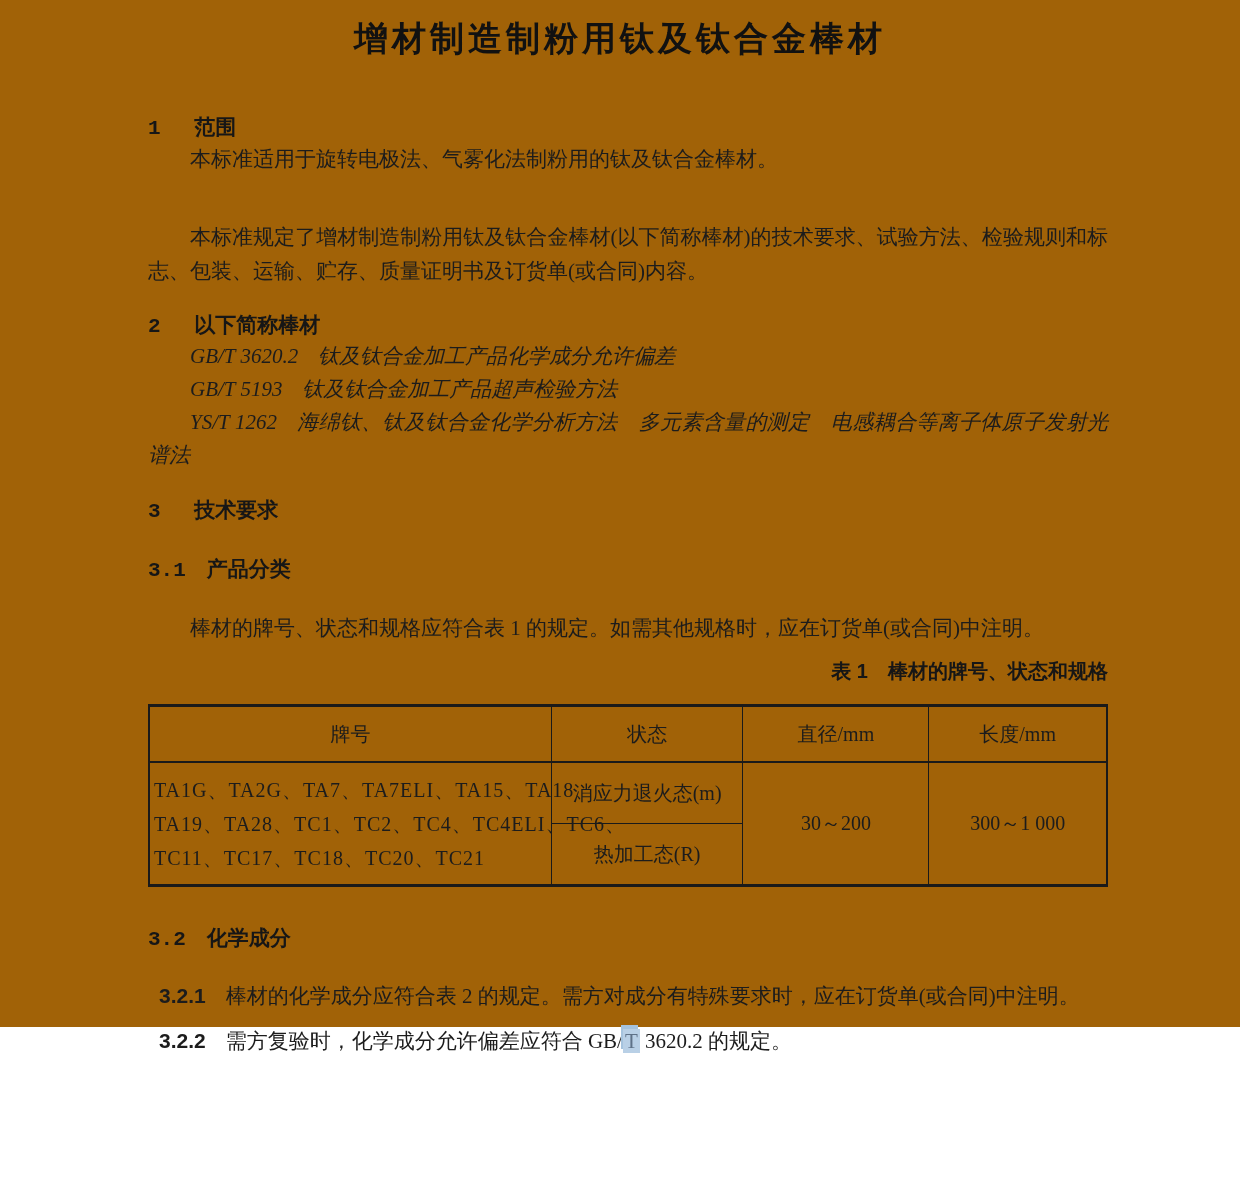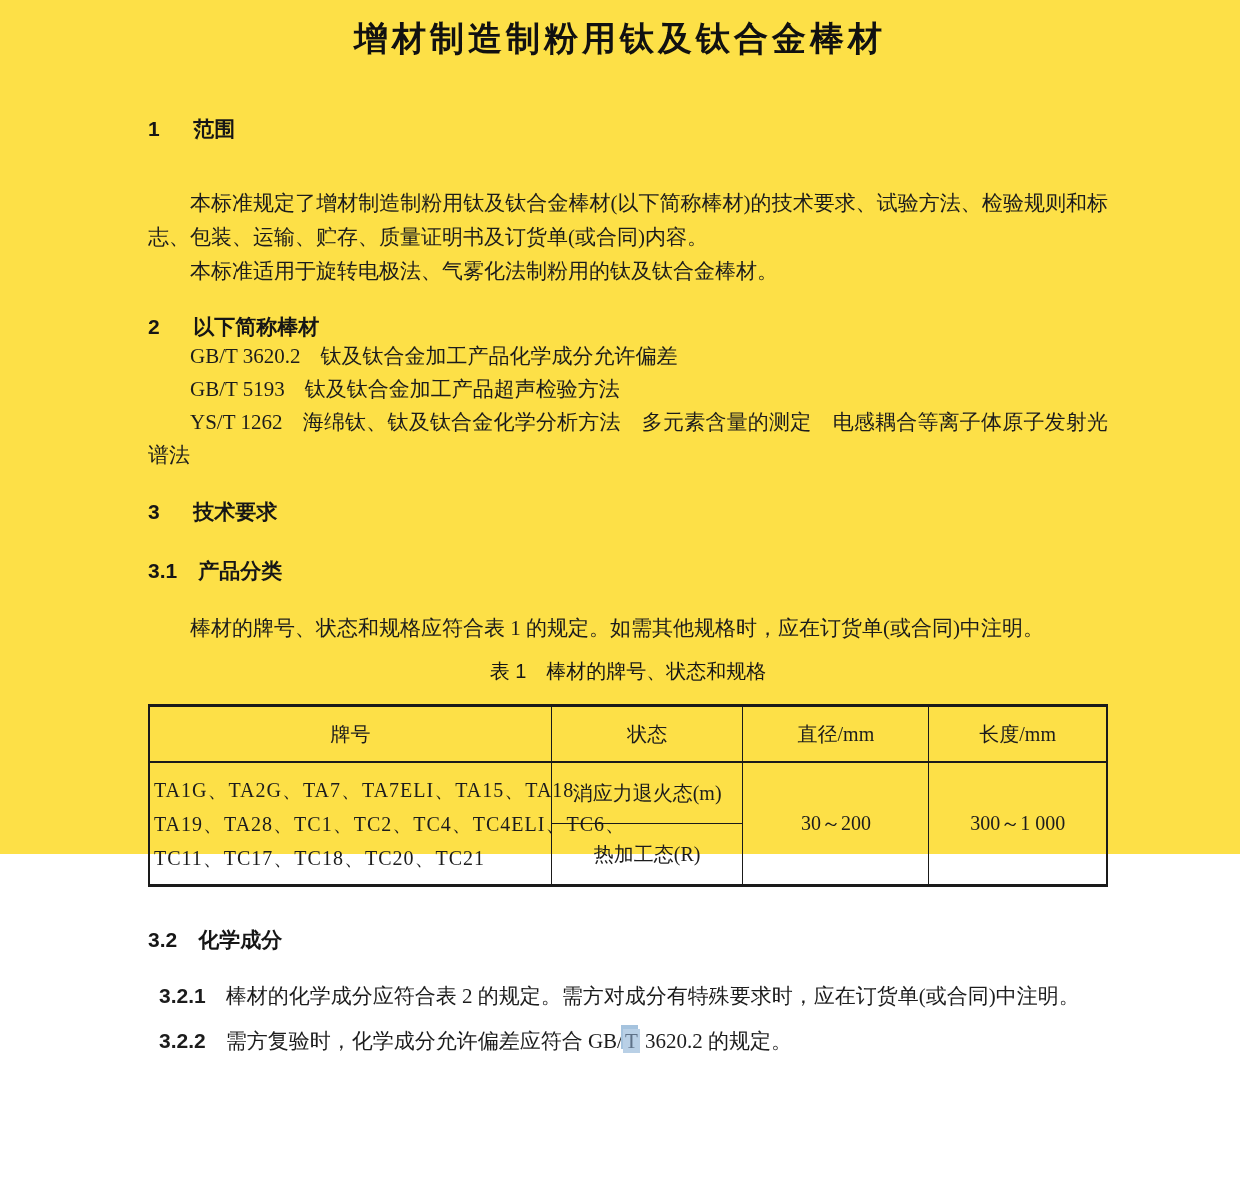--- a/index.html
+++ b/index.html
@@ -7,43 +7,43 @@
     width: 1240px;
     height: 1201px;
     background: #ffffff;
     overflow: hidden;
     color: #1c1c1c;
     font-family: "Liberation Serif", "DejaVu Serif", serif;
   }
   .page {
     position: relative;
     width: 1240px;
-    height: 854px;
-    background: #fde047;
+    height: 1027px;
+    background: #a16207;
   }
   .content {
     padding-left: 148px;
     padding-right: 132px;
   }
   
   .doc-title {
     margin: 0;
     padding-top: 16px;
     text-align: center;
     font-family: "Liberation Sans", "DejaVu Sans", sans-serif;
     font-weight: bold;
     font-size: 34px;
     line-height: 44px;
     letter-spacing: 4px;
     color: #111;
   }
   
   .sec-h {
     margin: 0;
-    font-family: Liberation Sans, sans-serif;
+    font-family: Liberation Mono, monospace;
     font-weight: bold;
     font-size: 21px;
     line-height: 26px;
     color: #161616;
   }
   .sec-h .num-top { display: inline-block; margin-right: 1.6em; }
   .sec-h .num-sub { display: inline-block; margin-right: 1.0em; }
   #h-scope   { margin-top: 56px; }
   #h-refs    { margin-top: 26px; }
   #h-tech    { margin-top: 27px; }
@@ -61,28 +61,29 @@
   #p-scope-1 { margin-top: 44px; }
   #p-refs-intro { margin-top: 41px; }
   #p-class-body { margin-top: 27px; }
   
   .ref {
     margin: 0;
     font-size: 21px;
     line-height: 33px;
     text-indent: 2em;
     text-align: justify;
+    font-style: italic;
   }
   .ref .ref-title { margin-left: 0.95em; }
   
   .tbl-caption {
     margin: 13px 0 0 0;
-    text-align: center;
+    text-align: right;
     font-family: "Liberation Sans", "DejaVu Sans", sans-serif;
-    font-weight: normal;
+    font-weight: bold;
     font-size: 20px;
     line-height: 26px;
     color: #161616;
   }
   
   table.spec {
     margin-top: 20px;
     width: 100%;
     border-collapse: collapse;
     table-layout: fixed;
@@ -138,22 +139,22 @@
 </head>
 <body>
 
 <div class="page">
   <h1 class="doc-title">增材制造制粉用钛及钛合金棒材</h1>
 
   <div class="content">
 
     <h2 class="sec-h" id="h-scope"><span class="num-top">1</span><span>范围</span></h2>
 
+    <p class="para" id="p-scope-2">本标准适用于旋转电极法、气雾化法制粉用的钛及钛合金棒材。</p>
     <p class="para" id="p-scope-1">本标准规定了增材制造制粉用钛及钛合金棒材(以下简称棒材)的技术要求、试验方法、检验规则和标志、包装、运输、贮存、质量证明书及订货单(或合同)内容。</p>
-    <p class="para" id="p-scope-2">本标准适用于旋转电极法、气雾化法制粉用的钛及钛合金棒材。</p>
 
     <h2 class="sec-h" id="h-refs"><span class="num-top">2</span><span>以下简称棒材</span></h2>
 
 
     <p class="ref"><span>GB/T 3620.2</span><span class="ref-title">钛及钛合金加工产品化学成分允许偏差</span></p>
     <p class="ref"><span>GB/T 5193</span><span class="ref-title">钛及钛合金加工产品超声检验方法</span></p>
     <p class="ref"><span>YS/T 1262</span><span class="ref-title">海绵钛、钛及钛合金化学分析方法　多元素含量的测定　电感耦合等离子体原子发射光谱法</span></p>
 
     <h2 class="sec-h" id="h-tech"><span class="num-top">3</span><span>技术要求</span></h2>
 

